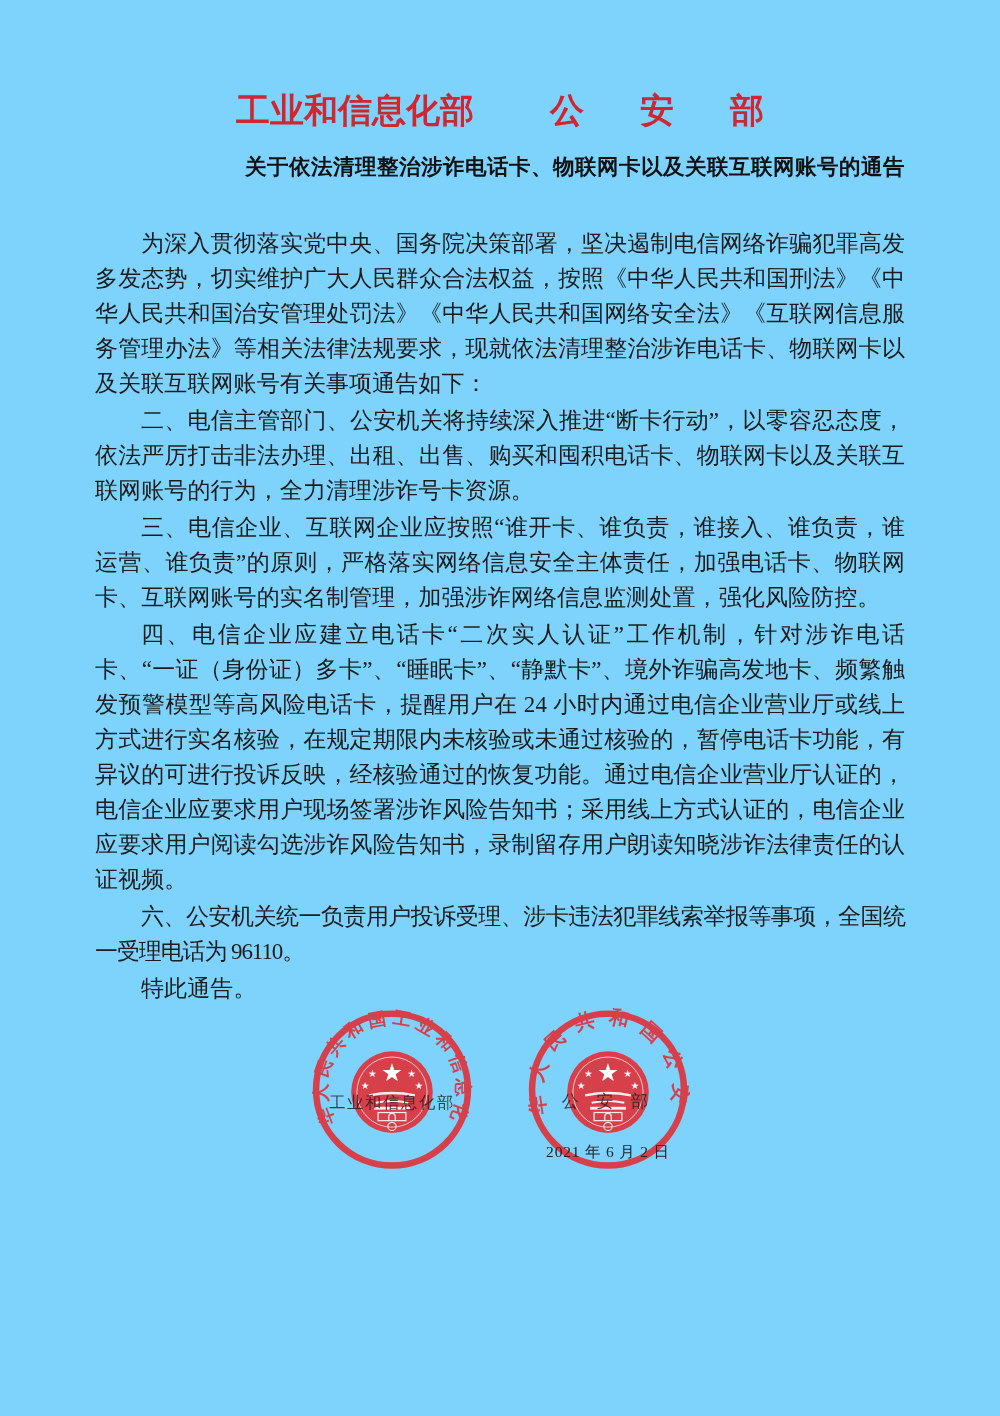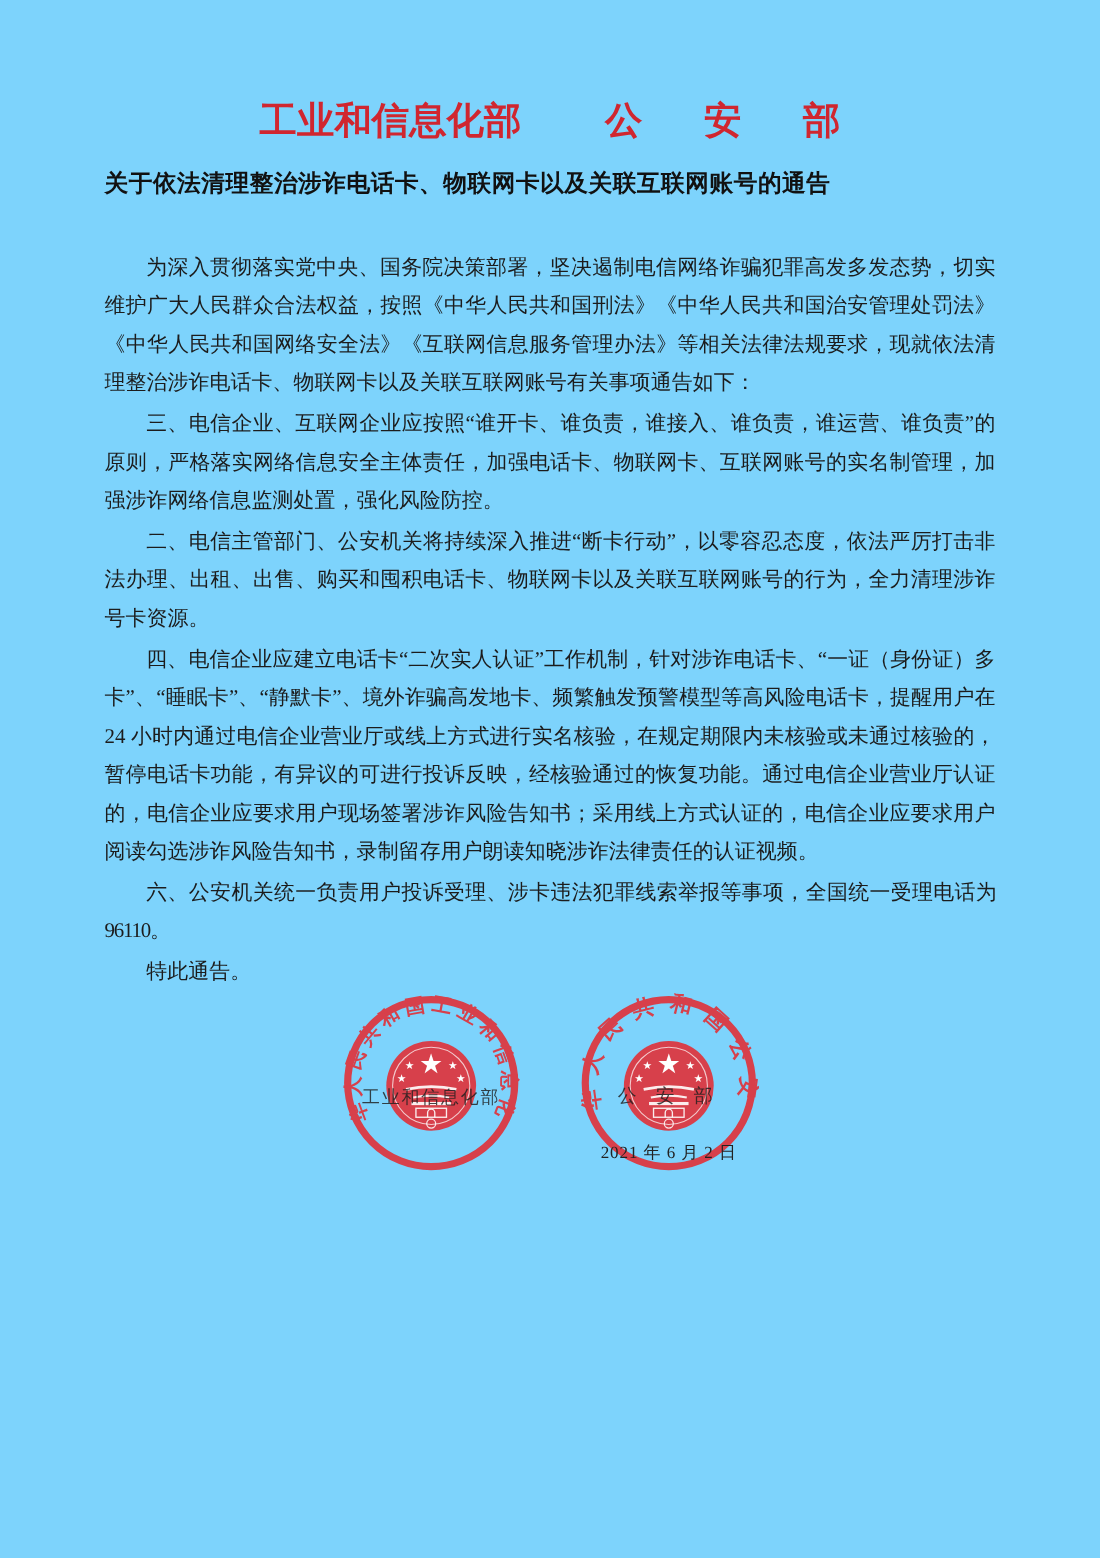--- a/index.html
+++ b/index.html
@@ -33,34 +33,34 @@
     font-size: 34px;
     line-height: 38px;
     white-space: nowrap;
   }
   .mps {
     letter-spacing: 56px;
     margin-right: -56px;
   }
   .doc-title {
     margin: 22px 0 0 0;
-    text-align: left;
+    text-align: right;
     font-size: 21.5px;
     font-weight: bold;
     letter-spacing: 0.5px;
     color: #111111;
     line-height: 30px;
   }
   
   .body-text {
     margin-top: 44px;
   }
   .body-text p {
     margin: 0 0 2px 0;
-    font-size: 19px;
+    font-size: 23px;
     line-height: 35px;
     text-align: justify;
     text-indent: 2em;
     letter-spacing: 0.1px;
   }
   .body-text p.condensed {
     letter-spacing: -1.1px;
   }
   
   .seals {
@@ -104,22 +104,22 @@
 
     <div class="ministries">
       <span>工业和信息化部</span>
       <span class="mps">公安部</span>
     </div>
 
     <h1 class="doc-title">关于依法清理整治涉诈电话卡、物联网卡以及关联互联网账号的通告</h1>
 
     <div class="body-text">
       <p>为深入贯彻落实党中央、国务院决策部署，坚决遏制电信网络诈骗犯罪高发多发态势，切实维护广大人民群众合法权益，按照《中华人民共和国刑法》《中华人民共和国治安管理处罚法》《中华人民共和国网络安全法》《互联网信息服务管理办法》等相关法律法规要求，现就依法清理整治涉诈电话卡、物联网卡以及关联互联网账号有关事项通告如下：</p>
+      <p>二、电信主管部门、公安机关将持续深入推进“断卡行动”，以零容忍态度，依法严厉打击非法办理、出租、出售、购买和囤积电话卡、物联网卡以及关联互联网账号的行为，全力清理涉诈号卡资源。</p>
       <p>三、电信企业、互联网企业应按照“谁开卡、谁负责，谁接入、谁负责，谁运营、谁负责”的原则，严格落实网络信息安全主体责任，加强电话卡、物联网卡、互联网账号的实名制管理，加强涉诈网络信息监测处置，强化风险防控。</p>
-      <p>二、电信主管部门、公安机关将持续深入推进“断卡行动”，以零容忍态度，依法严厉打击非法办理、出租、出售、购买和囤积电话卡、物联网卡以及关联互联网账号的行为，全力清理涉诈号卡资源。</p>
       <p>四、电信企业应建立电话卡“二次实人认证”工作机制，针对涉诈电话卡、“一证（身份证）多卡”、“睡眠卡”、“静默卡”、境外诈骗高发地卡、频繁触发预警模型等高风险电话卡，提醒用户在 24 小时内通过电信企业营业厅或线上方式进行实名核验，在规定期限内未核验或未通过核验的，暂停电话卡功能，有异议的可进行投诉反映，经核验通过的恢复功能。通过电信企业营业厅认证的，电信企业应要求用户现场签署涉诈风险告知书；采用线上方式认证的，电信企业应要求用户阅读勾选涉诈风险告知书，录制留存用户朗读知晓涉诈法律责任的认证视频。</p>
       <p class="condensed">六、公安机关统一负责用户投诉受理、涉卡违法犯罪线索举报等事项，全国统一受理电话为 96110。</p>
       <p>特此通告。</p>
     </div>
 
     <div class="seals">
 
       <svg class="seal-svg" viewBox="0 0 200 218">
         <defs>
           <path id="arcL" d="M 33.5,144.5 A 80,80 0 1 1 166.5,144.5" fill="none"></path>

